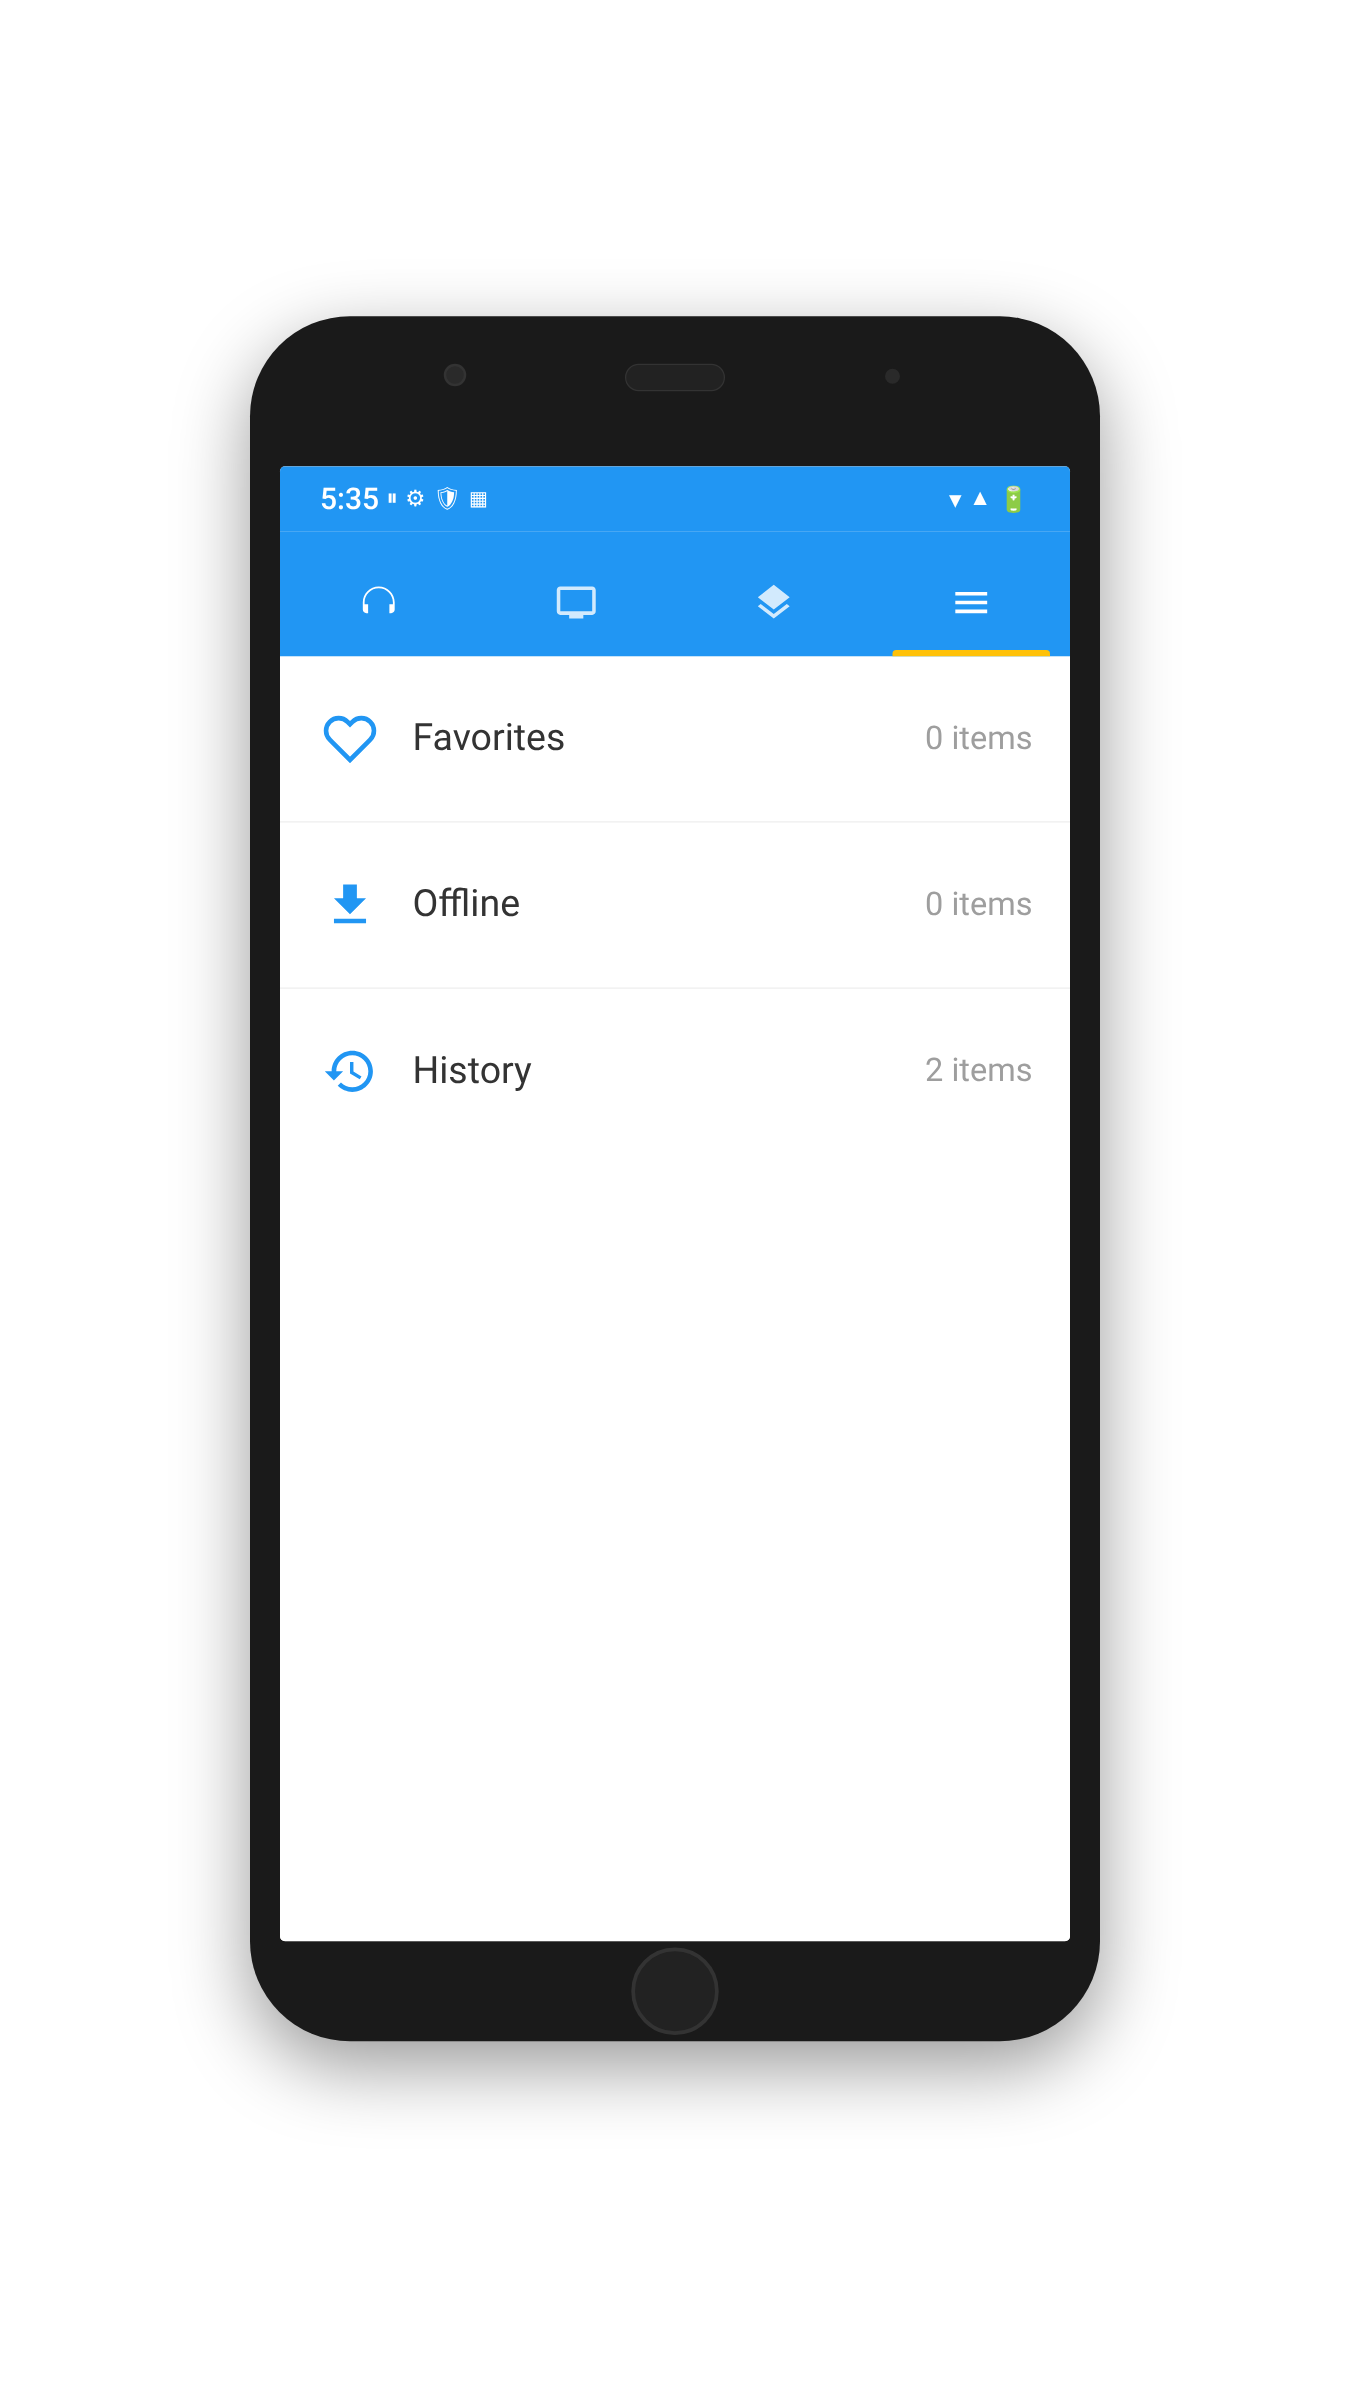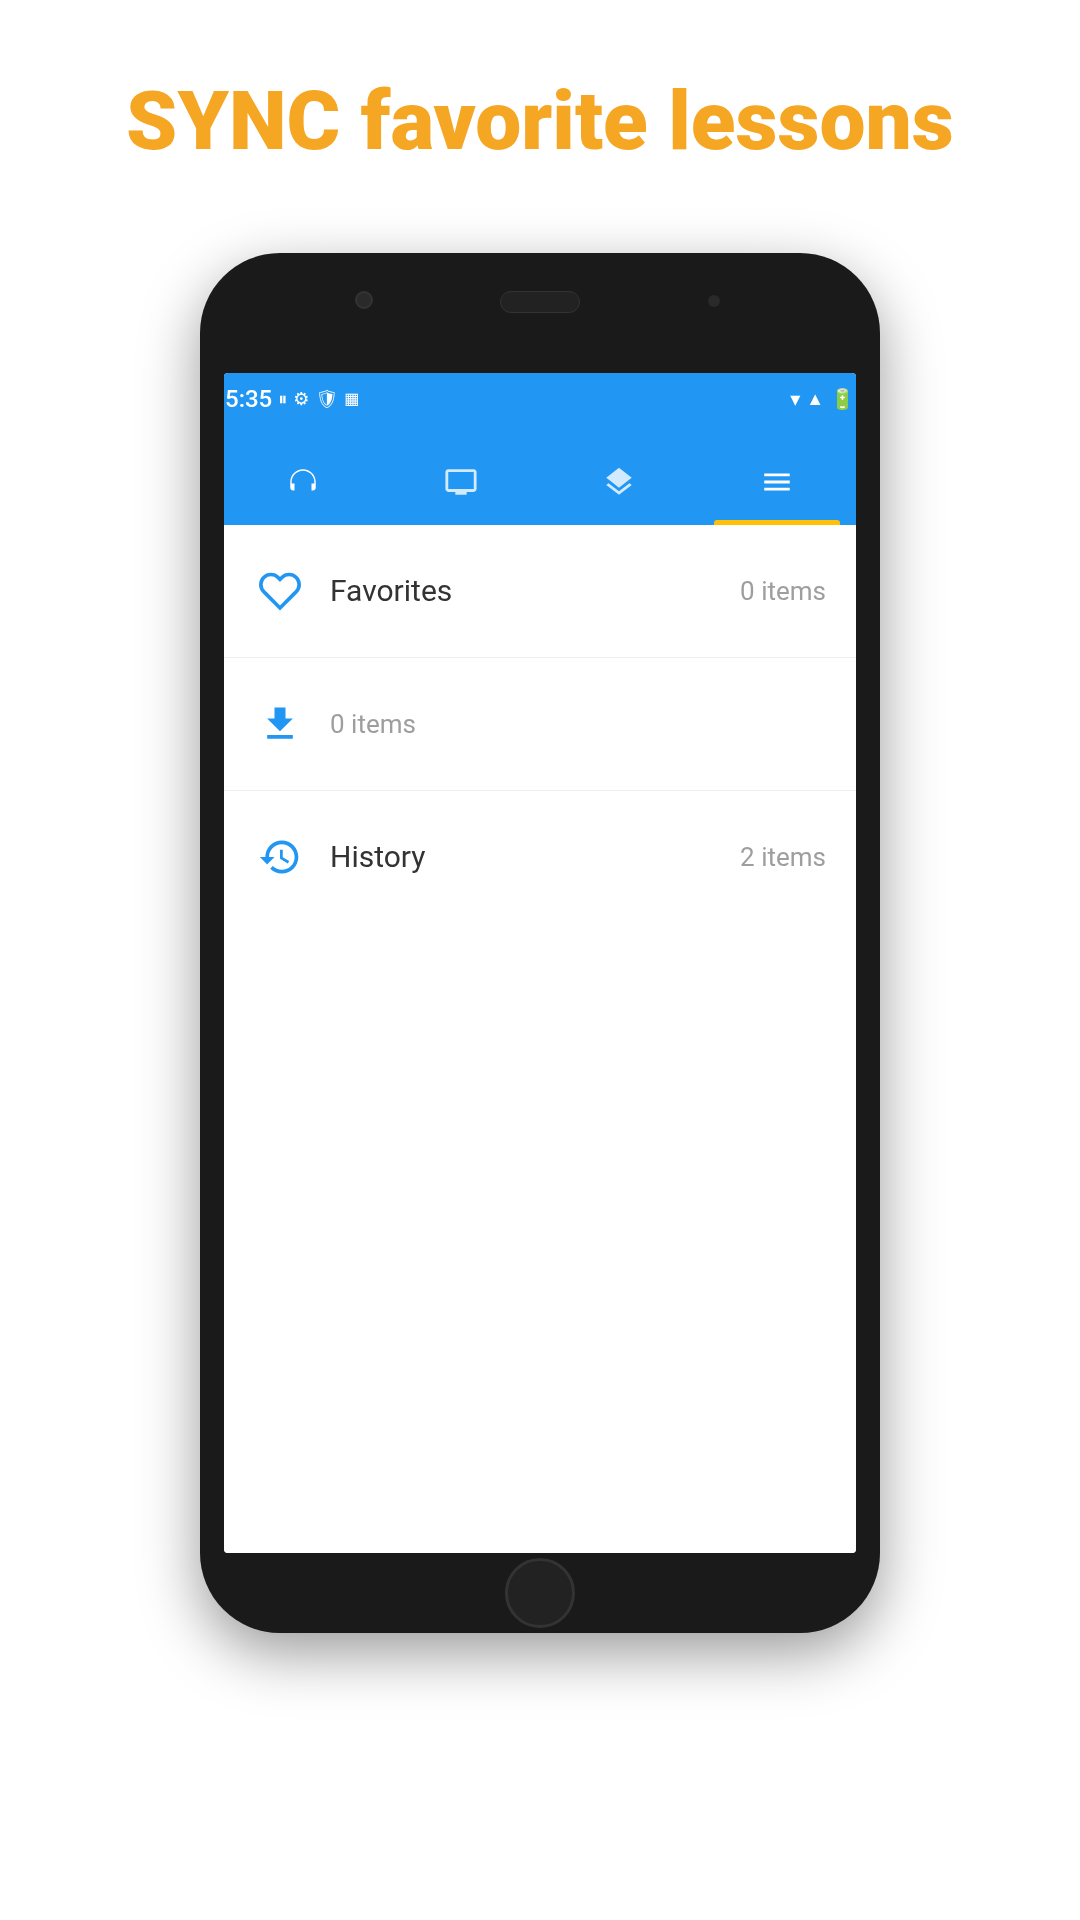--- a/index.html
+++ b/index.html
@@ -98,21 +98,21 @@
       border-radius: 4px;
     }
 
     
     .status-bar {
       background: #2196f3;
       height: 52px;
       display: flex;
       align-items: center;
       justify-content: space-between;
-      padding: 0 1px;
+      padding: 0 32px;
       flex-shrink: 0;
     }
 
     .status-time {
       color: white;
       font-size: 24px;
       font-weight: 500;
     }
 
     .status-icon {
@@ -245,21 +245,21 @@
       background: #222;
     }
   </style>
 </head>
 <body>
 
 <div style="width:1080px; height:1920px; background:#ffffff; position:relative; overflow:hidden; display:flex; flex-direction:column; align-items:center;">
 
   <div class="page-header" style="width:100%; padding: 70px 80px 50px; background:#fff;">
     <h1 style="font-size:82px; font-weight:900; color:#f5a623; line-height:1.25; text-align:center;">
-      <span>SYNC favorite lessons</span><br>
+      <br>
     </h1>
   </div>
 
   <div class="phone-frame">
 
     <div class="phone-bezel-top">
       <div class="phone-camera"></div>
       <div class="phone-speaker"></div>
       <div class="phone-dot-right"></div>
     </div>
@@ -328,20 +328,21 @@
           <span class="list-label">Favorites</span>
           <span class="list-count">0 items</span>
         </div>
 
         <div class="list-item">
           <div class="list-icon">
             <svg viewBox="0 0 24 24" fill="#2196f3" width="44" height="44">
               <path d="M19 9h-4V3H9v6H5l7 7 7-7zM5 18v2h14v-2H5z"></path>
             </svg>
           </div>
+          <span class="list-label">Offline</span>
           <span class="list-count">0 items</span>
         </div>
 
         <div class="list-item">
           <div class="list-icon">
             <svg viewBox="0 0 24 24" fill="#2196f3" width="44" height="44">
               <path d="M13 3c-4.97 0-9 4.03-9 9H1l3.89 3.89.07.14L9 12H6c0-3.87 3.13-7 7-7s7 3.13 7 7-3.13 7-7 7c-1.93 0-3.68-.79-4.94-2.06l-1.42 1.42C8.27 19.99 10.51 21 13 21c4.97 0 9-4.03 9-9s-4.03-9-9-9zm-1 5v5l4.25 2.52.77-1.28-3.52-2.09V8H12z"></path>
             </svg>
           </div>
           <span class="list-label">History</span>

